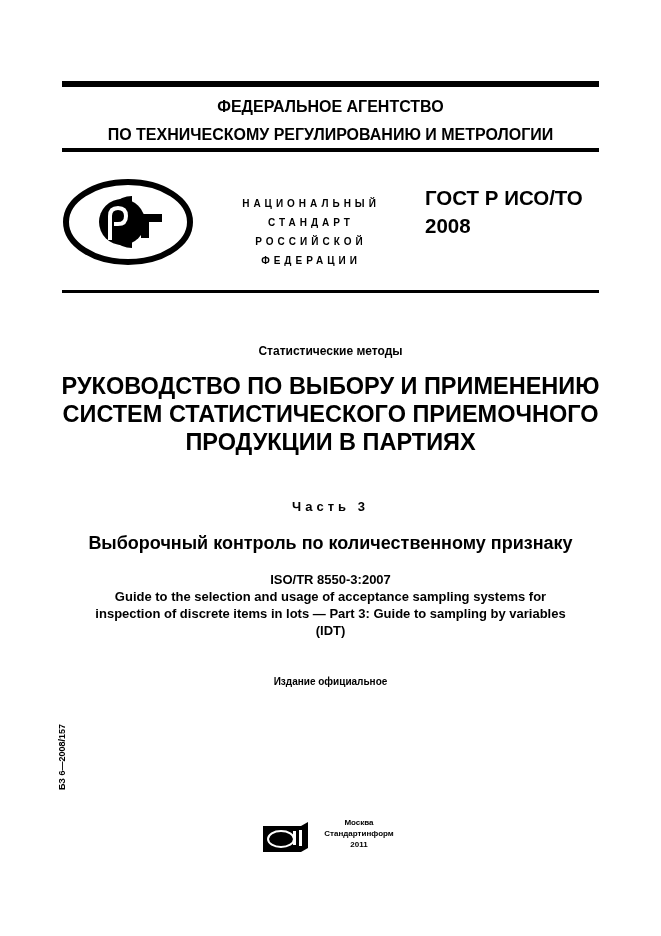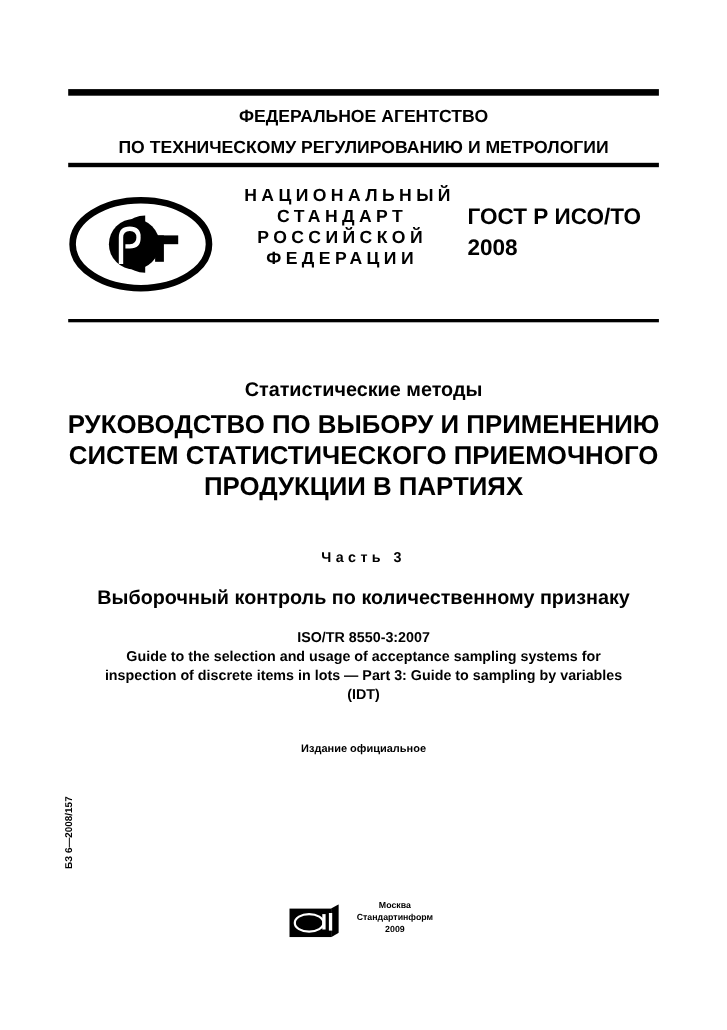--- a/index.html
+++ b/index.html
@@ -1,23 +1,23 @@
 <!DOCTYPE html>
 <html><head>
 <meta charset="utf-8">
 <style>
   html, body { margin: 0; padding: 0; background: #ffffff; }
   body { width: 661px; height: 936px; position: relative; overflow: hidden; font-family: "Liberation Sans", sans-serif; color: #000; }
   .rule { position: absolute; left: 62px; width: 537px; background: #000; }
   .agency { position: absolute; left: 62px; width: 537px; text-align: center; font-weight: bold; font-size: 16px; }
   .logo { position: absolute; left: 62px; top: 178px; width: 132px; height: 88px; }
-  .natstd { position: absolute; left: 222px; top: 169px; width: 178px; text-align: center; font-weight: bold; font-size: 16px; letter-spacing: 4px; line-height: 19px; }
+  .natstd { position: absolute; left: 222px; top: 194px; width: 178px; text-align: center; font-weight: bold; font-size: 10px; letter-spacing: 4px; line-height: 19px; }
   .gost { position: absolute; left: 425px; top: 184px; font-weight: bold; font-size: 20.5px; line-height: 28px; }
   .center { position: absolute; left: 40px; width: 581px; text-align: center; font-weight: bold; }
-  .subject { top: 344px; font-size: 18px; }
+  .subject { top: 344px; font-size: 12px; }
   .title { top: 372px; font-size: 23.5px; line-height: 28px; }
   .part { top: 499px; font-size: 13px; letter-spacing: 4px; }
   .subtitle { top: 533px; font-size: 18px; }
   .iso { top: 571px; font-size: 13px; line-height: 17px; }
   .edition { top: 676px; font-size: 10px; }
   .code { position: absolute; left: 57px; top: 790px; transform: rotate(-90deg); transform-origin: left top; font-weight: bold; font-size: 9px; white-space: nowrap; }
   .pub-logo { position: absolute; left: 263px; top: 822px; width: 45px; height: 30px; }
   .pub { position: absolute; left: 318px; top: 817px; width: 82px; text-align: center; font-weight: bold; font-size: 8px; line-height: 11px; }
 </style>
 </head>
@@ -76,14 +76,14 @@
     <rect x="0" y="4" width="38" height="26" fill="#000"></rect>
     <path d="M38 4 L45 0 L45 26 L38 30 Z" fill="#000"></path>
     <ellipse cx="18" cy="17" rx="13" ry="8" fill="none" stroke="#fff" stroke-width="2"></ellipse>
     <rect x="30" y="9" width="3" height="14" fill="#fff"></rect>
     <rect x="36" y="8" width="3" height="16" fill="#fff"></rect>
   </svg>
 </div>
 <div class="pub">
   <div>Москва</div>
   <div>Стандартинформ</div>
-  <div>2009</div>
+  <div>2011</div>
 </div>
 
 </body></html>

